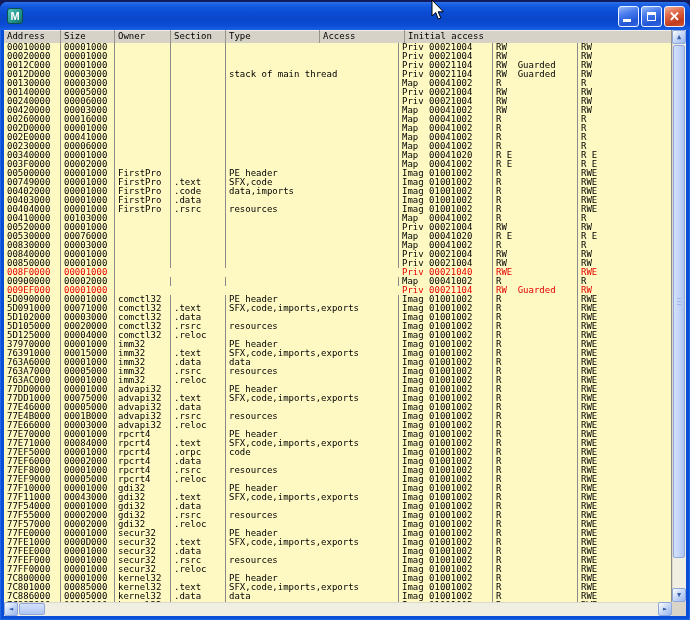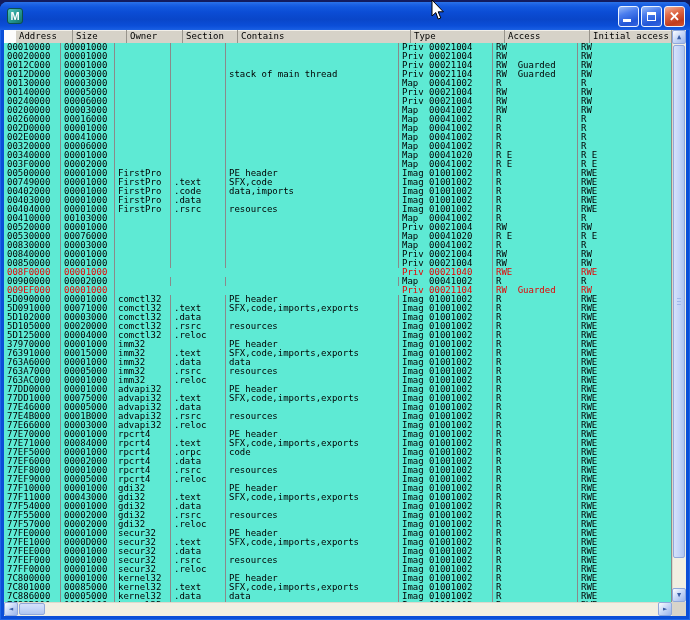--- a/index.html
+++ b/index.html
@@ -25,26 +25,26 @@
   .tb-blue { background:linear-gradient(160deg,#9ABBF6 0%,#4A7DEE 35%,#2256D6 75%,#3565E0 100%); }
   .tb-red  { background:linear-gradient(160deg,#F2B39C 0%,#E06A48 35%,#C13C1E 75%,#D4542F 100%); }
   .glyph-min { position:absolute; left:4px; bottom:4px; width:8px; height:3px; background:#fff; }
   .glyph-max { width:9px; height:9px; border:1px solid #fff; border-top-width:3px; }
   .glyph-close { color:#fff; font:bold 13px/13px "Liberation Sans", sans-serif; }
 
   
   .client { position:absolute; left:4px; right:4px; top:28px; bottom:4px; background:#FCFCFC; overflow:hidden; }
 
   
-  .thead { position:absolute; left:12px; top:0; right:14px; height:17px; display:flex;
+  .thead { position:absolute; left:0; top:0; right:14px; height:17px; display:flex;
            background:#D6D2C8; border-bottom:1px solid #6E6A62; box-shadow:inset 0 1px 0 #F2EFE8; }
   .thead .cell { font-size:9px; line-height:12px; color:#000; border-right:1px solid #98948C; }
 
   
-  .tbody { position:absolute; left:0; top:13px; right:14px; bottom:14px; overflow:hidden; background:#5eead4; }
+  .tbody { position:absolute; left:0; top:13px; right:14px; bottom:14px; overflow:hidden; background:#fef9c3; }
   .row { display:flex; height:9px; color:#000; }
   .row.red { color:var(--red,#E60000);align-items:center; }
   .cell { font-size:9px; line-height:9px; padding-left:3px; white-space:pre; overflow:hidden; border-right:1px solid #8A8A8A; }
   .c0{width:57px}.c1{width:54px}.c2{width:56px}.c3{width:55px}.c4{width:173px}.c5{width:94px}.c6{width:85px}.c7{flex:1}
 
   
   .vscroll { position:absolute; right:0; top:0; bottom:14px; width:14px; background:#F1EFE2; box-shadow:inset 1px 0 0 #DCD9CC; }
   .hscroll { position:absolute; left:0; right:14px; bottom:0; height:14px; background:#F1EFE2; box-shadow:inset 0 1px 0 #DCD9CC; }
   .sb-btn { position:absolute; width:14px; height:14px; border-radius:2px; border:1px solid #8FA8DC;
             background:linear-gradient(135deg,#FDFEFF 0%,#CBDAF8 45%,#B5C9F2 70%,#9AB5EC 100%);
@@ -81,21 +81,20 @@
     </div>
   </div>
 
   <div class="client">
 
     <div class="thead">
       <div class="cell c0">Address</div>
       <div class="cell c1">Size</div>
       <div class="cell c2">Owner</div>
       <div class="cell c3">Section</div>
-      <div class="cell c4">Contains</div>
       <div class="cell c5">Type</div>
       <div class="cell c6">Access</div>
       <div class="cell c7">Initial access</div>
     </div>
 
     <div class="tbody">
         <div class="row">
           <div class="cell c0">00010000</div>
           <div class="cell c1">00001000</div>
           <div class="cell c2"></div>
@@ -159,21 +158,21 @@
           <div class="cell c0">00240000</div>
           <div class="cell c1">00006000</div>
           <div class="cell c2"></div>
           <div class="cell c3"></div>
           <div class="cell c4"></div>
           <div class="cell c5">Priv 00021004</div>
           <div class="cell c6">RW</div>
           <div class="cell c7">RW</div>
         </div>
         <div class="row">
-          <div class="cell c0">00200000</div>
+          <div class="cell c0">00420000</div>
           <div class="cell c1">00003000</div>
           <div class="cell c2"></div>
           <div class="cell c3"></div>
           <div class="cell c4"></div>
           <div class="cell c5">Map  00041002</div>
           <div class="cell c6">RW</div>
           <div class="cell c7">RW</div>
         </div>
         <div class="row">
           <div class="cell c0">00260000</div>
@@ -199,21 +198,21 @@
           <div class="cell c0">002E0000</div>
           <div class="cell c1">00041000</div>
           <div class="cell c2"></div>
           <div class="cell c3"></div>
           <div class="cell c4"></div>
           <div class="cell c5">Map  00041002</div>
           <div class="cell c6">R</div>
           <div class="cell c7">R</div>
         </div>
         <div class="row">
-          <div class="cell c0">00320000</div>
+          <div class="cell c0">00230000</div>
           <div class="cell c1">00006000</div>
           <div class="cell c2"></div>
           <div class="cell c3"></div>
           <div class="cell c4"></div>
           <div class="cell c5">Map  00041002</div>
           <div class="cell c6">R</div>
           <div class="cell c7">R</div>
         </div>
         <div class="row">
           <div class="cell c0">00340000</div>

